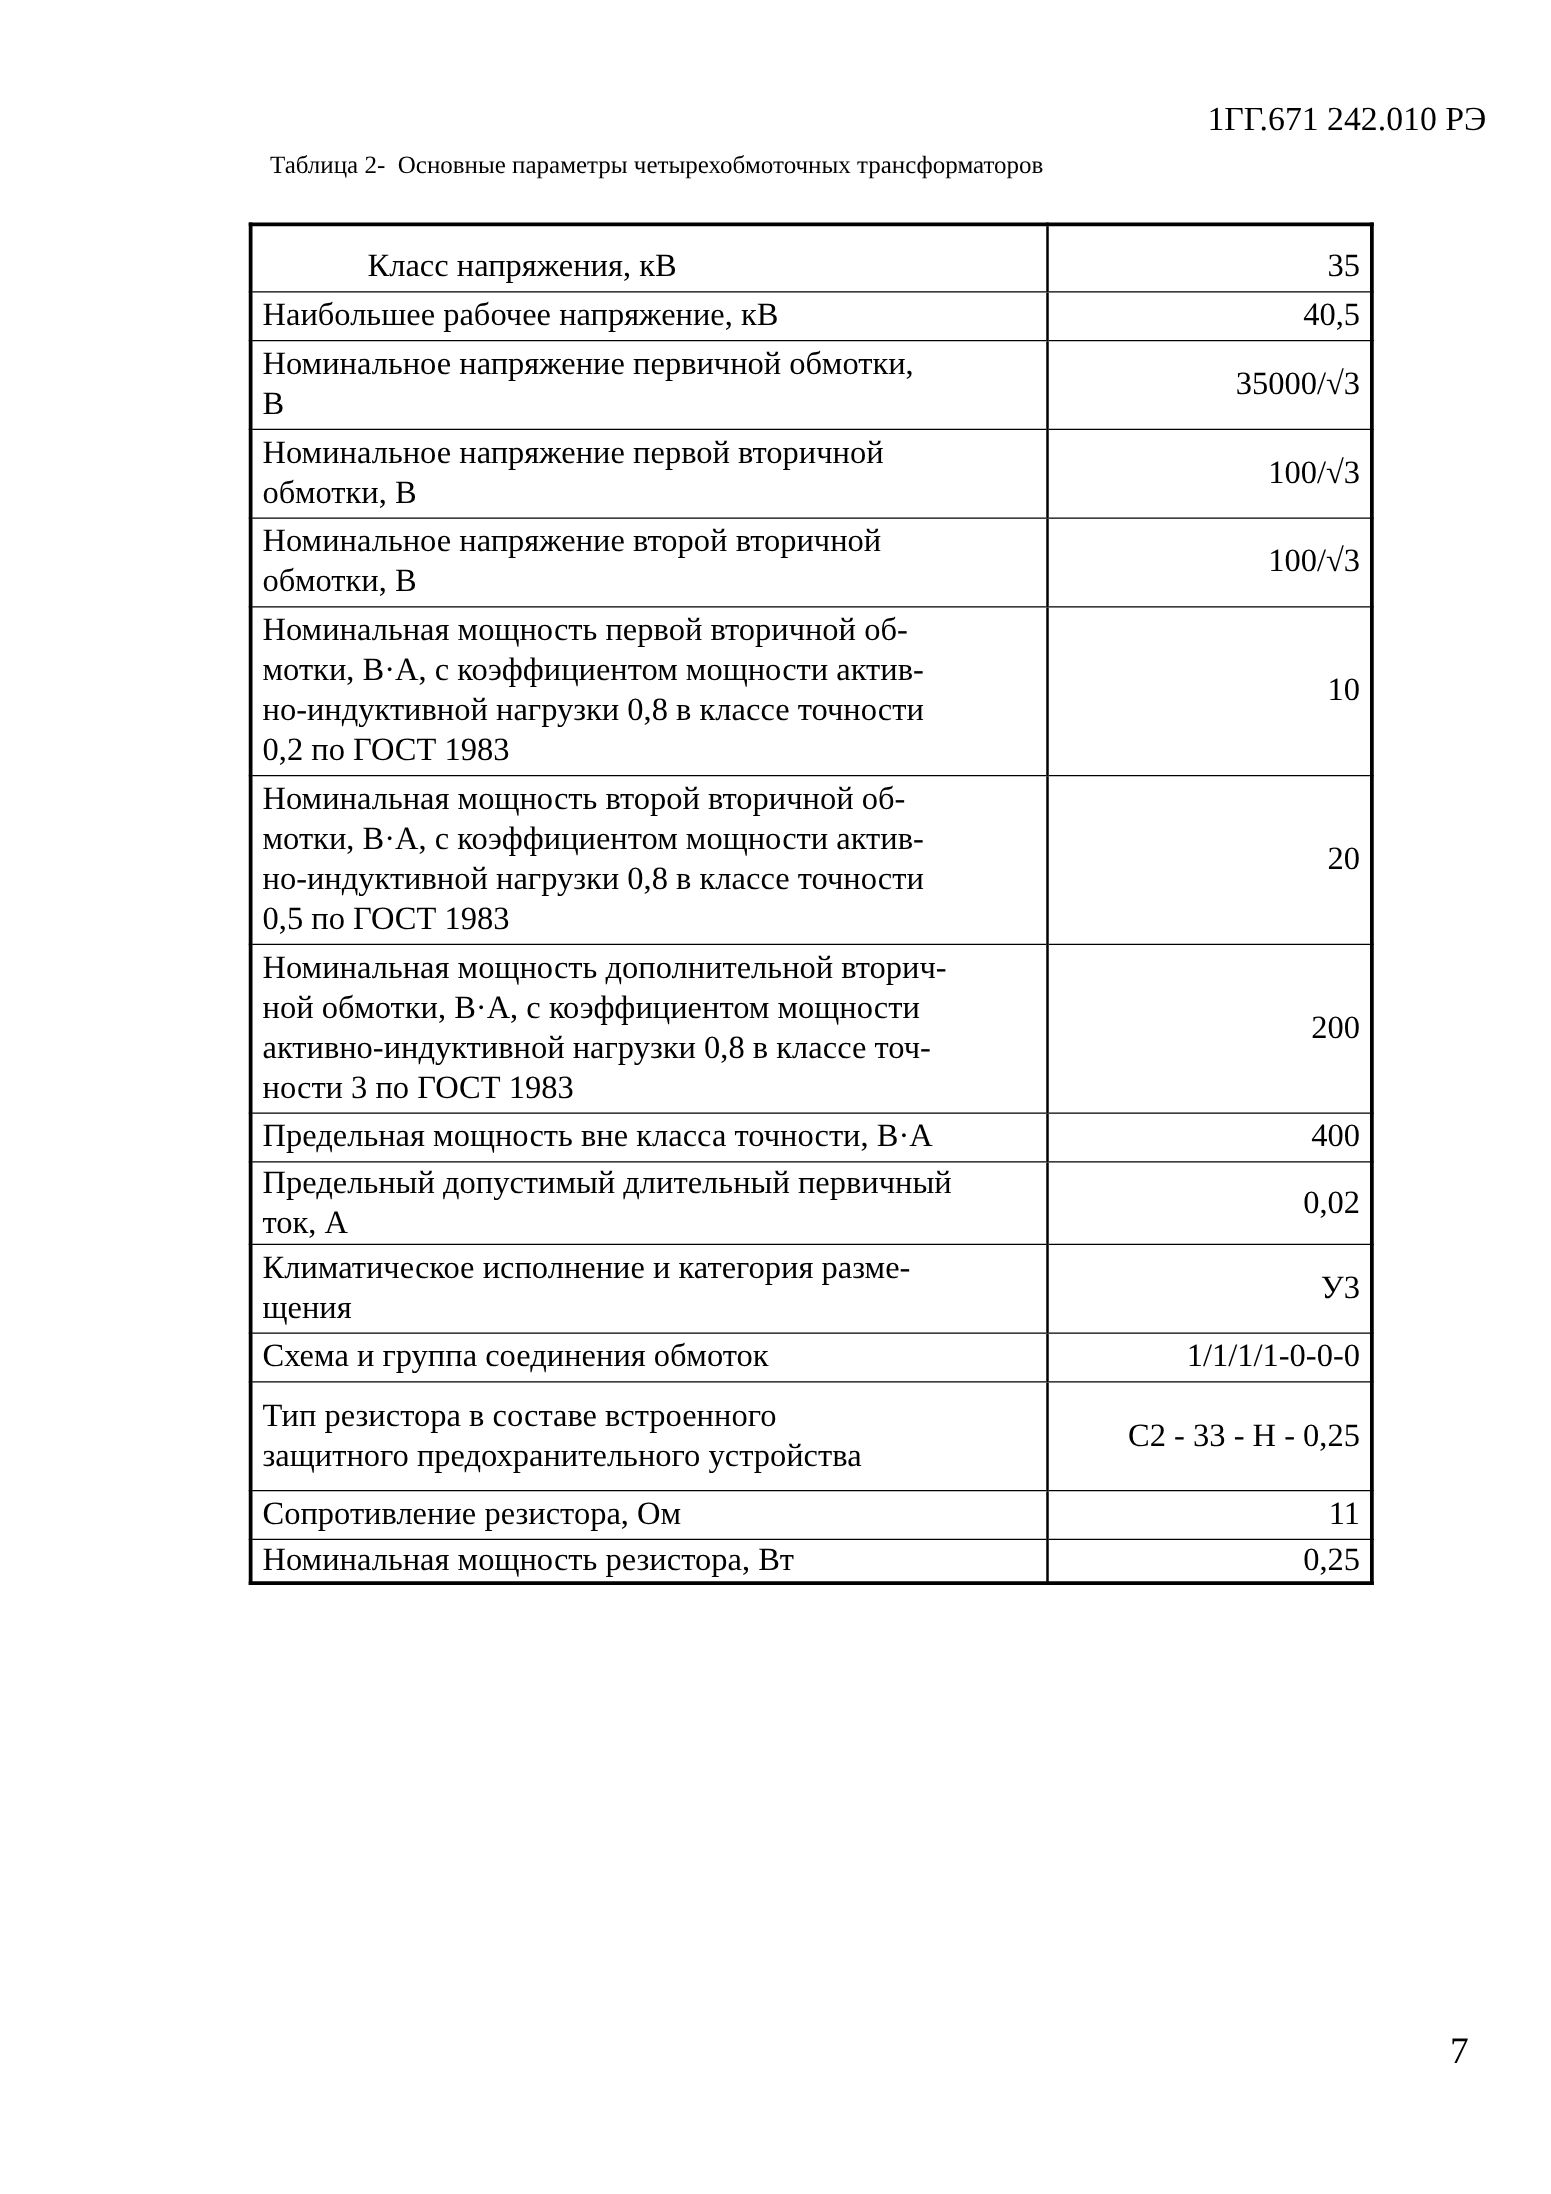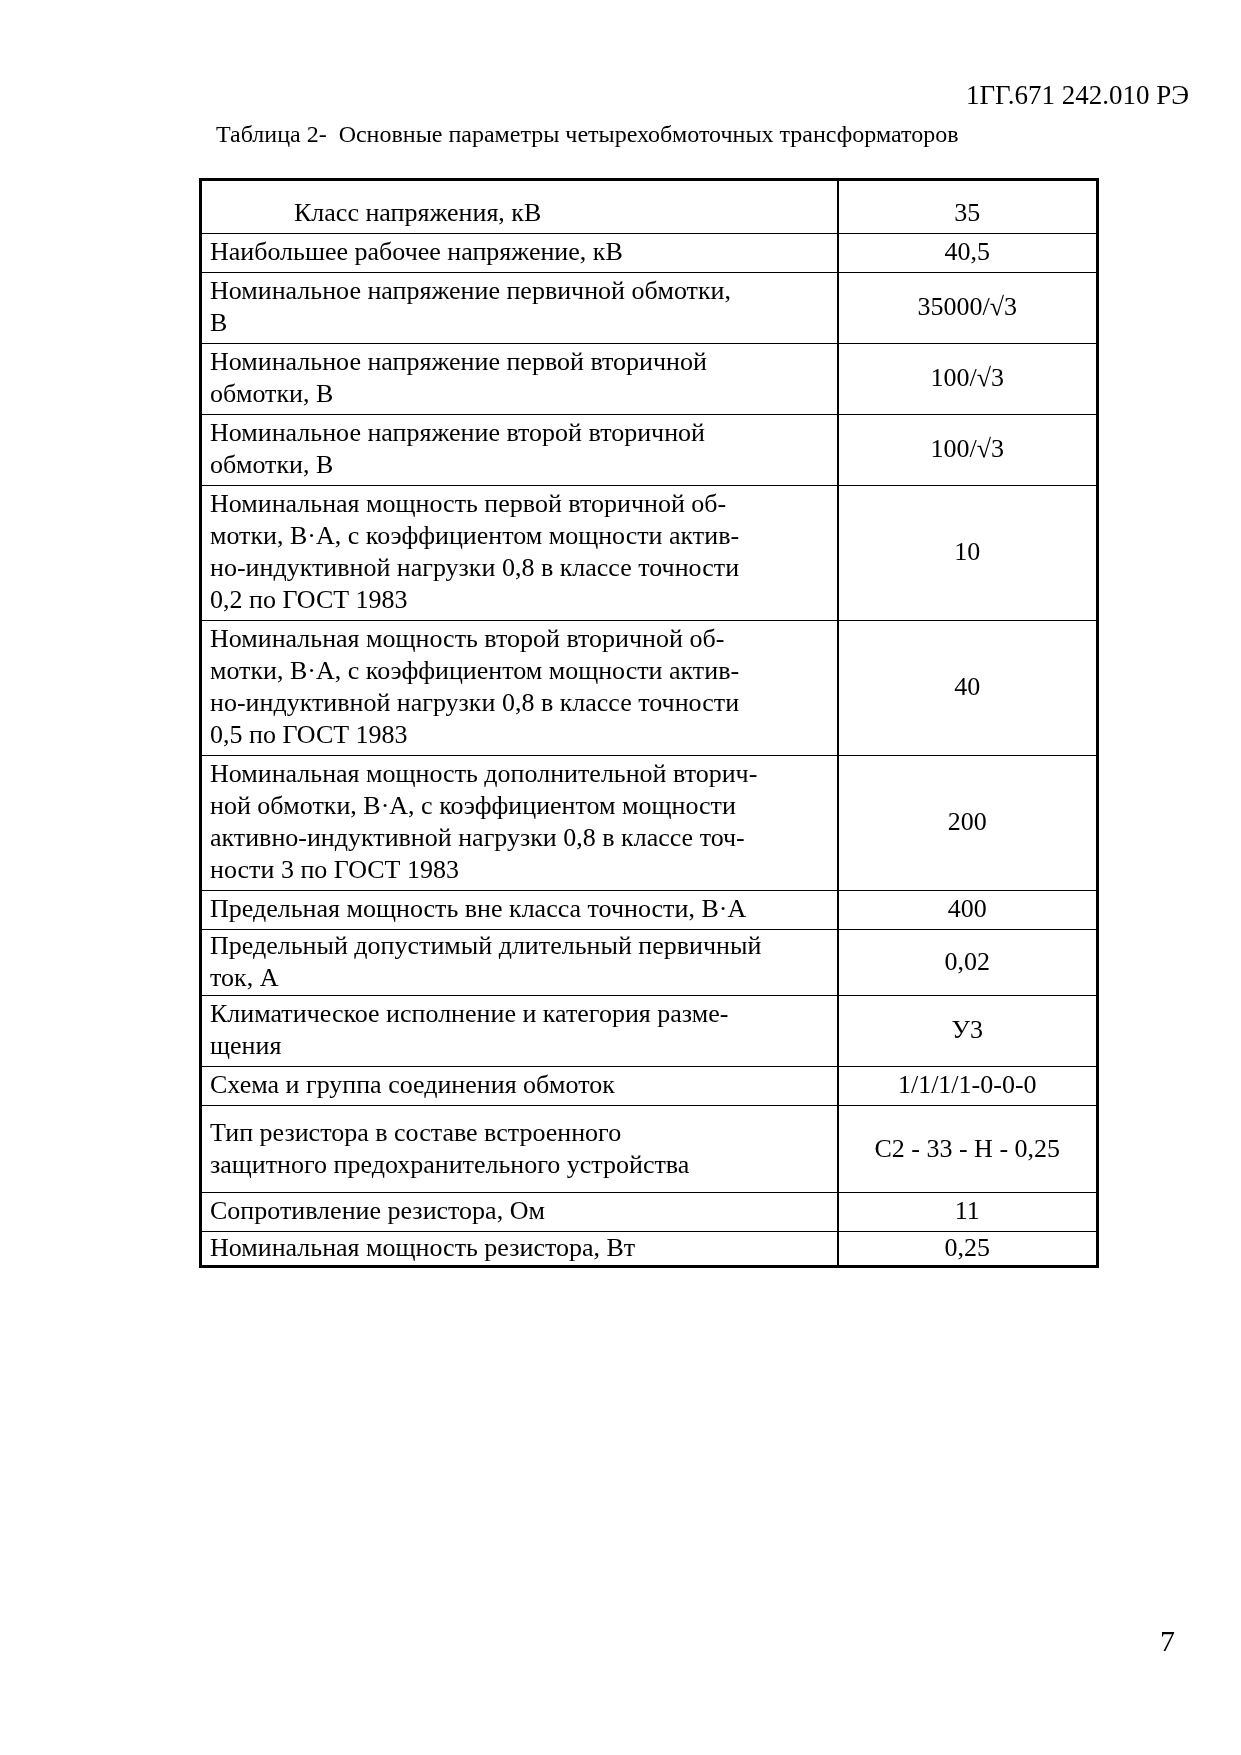--- a/index.html
+++ b/index.html
@@ -21,21 +21,21 @@
     top: 80px;
     right: 52px;
     font-size: 27px;
     white-space: pre;
     text-align: right;
   }
   .table-title {
     position: absolute;
     top: 121px;
     left: 216px;
-    font-size: 24px;
+    font-size: 20px;
     white-space: pre;
   }
   .param-table {
     position: absolute;
     top: 178px;
     left: 199px;
     width: 897px;
     border-collapse: collapse;
     table-layout: fixed;
     border: 3px solid #000;
@@ -46,21 +46,21 @@
     border: 1.5px solid #000;
     padding: 2px 8px 4px 8px;
     vertical-align: middle;
   }
   .param-table td.label {
     white-space: pre-line;
     text-align: left;
   }
   .param-table td.value {
     border-left: 2.5px solid #000;
-    text-align: center;
+    text-align: right;
   }
   
   .param-table tr:nth-child(1) td { padding-top: 16px; padding-bottom: 4px; }
   .param-table tr:nth-child(1) td.label { padding-left: 92px; }
   .param-table tr:nth-child(10) td,
   .param-table tr:nth-child(15) td,
   .param-table tr:nth-child(16) td { padding-top: 0; padding-bottom: 1px; }
   .param-table tr:nth-child(13) td { padding-top: 11px; padding-bottom: 11px; font-family: Liberation Serif, serif; }
   .page-number {
     position: absolute;
@@ -112,21 +112,21 @@
 мотки, В·А, с коэффициентом мощности актив-
 но-индуктивной нагрузки 0,8 в классе точности
 0,2 по ГОСТ 1983</td>
           <td class="value">10</td>
         </tr>
         <tr>
           <td class="label">Номинальная мощность второй вторичной об-
 мотки, В·А, с коэффициентом мощности актив-
 но-индуктивной нагрузки 0,8 в классе точности
 0,5 по ГОСТ 1983</td>
-          <td class="value">40</td>
+          <td class="value">20</td>
         </tr>
         <tr>
           <td class="label">Номинальная мощность дополнительной вторич-
 ной обмотки, В·А, с коэффициентом мощности
 активно-индуктивной нагрузки 0,8 в классе точ-
 ности 3 по ГОСТ 1983</td>
           <td class="value">200</td>
         </tr>
         <tr>
           <td class="label">Предельная мощность вне класса точности, В·А</td>

